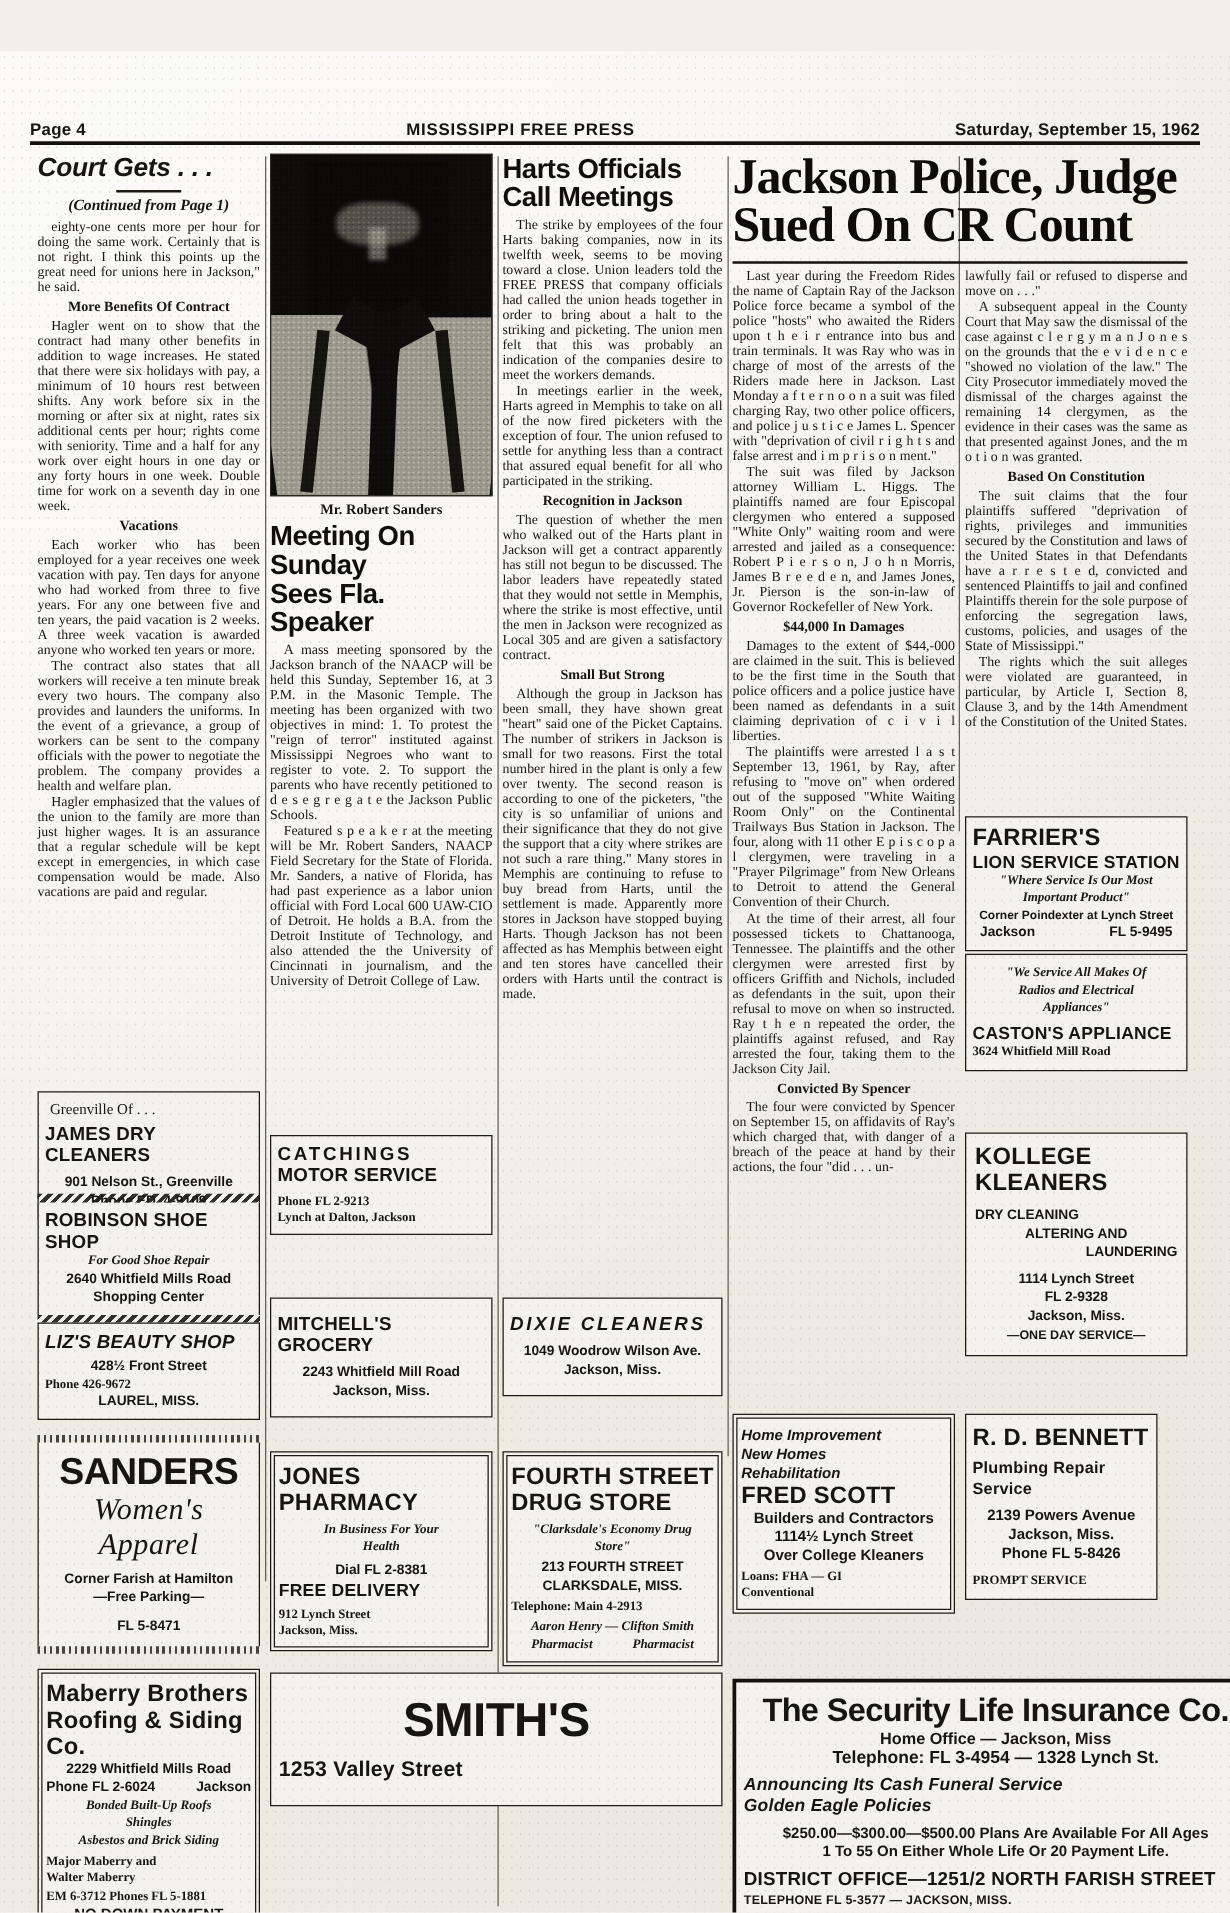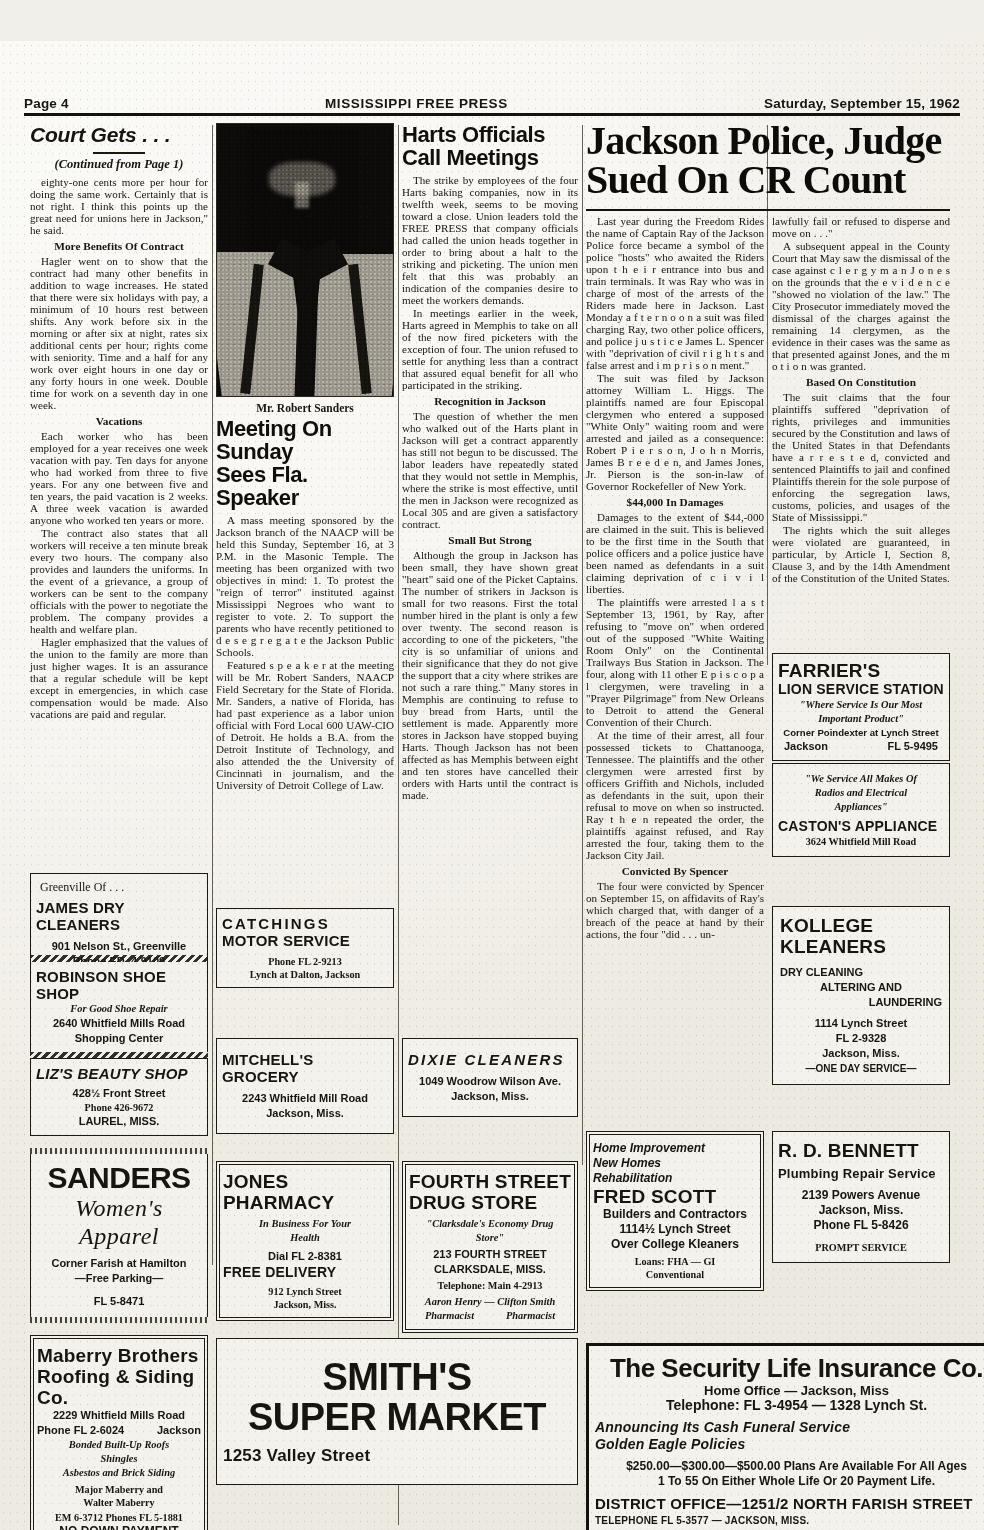--- a/index.html
+++ b/index.html
@@ -115,21 +115,21 @@
     font-size:15px;line-height:17px;letter-spacing:.2px;}
   .ad-name-lg{font-size:19px;line-height:21px;}
   .ad-name-xl{font-family:"Liberation Sans",sans-serif;font-weight:700;text-align:center;
     font-size:38px;line-height:40px;letter-spacing:-.5px;}
   .ad-line{font-family:"Liberation Sans",sans-serif;font-weight:700;text-align:center;
     font-size:11px;line-height:15px;}
   .ad-line-sm{font-family:"Liberation Sans",sans-serif;font-weight:700;text-align:center;
     font-size:9.6px;line-height:13px;}
   .ad-ital{font-family:"Liberation Serif",serif;font-style:italic;font-weight:700;
     text-align:center;font-size:10.4px;line-height:14px;}
-  .ad-serif{font-family:"Liberation Serif",serif;font-weight:700;text-align:center;
+  .ad-serif{font-family:"Liberation Serif",serif;font-weight:700;
     font-size:10.2px;line-height:13px;}
   .ad-script{font-family:"Liberation Serif",serif;font-style:italic;font-weight:400;
     text-align:center;font-size:24px;line-height:28px;letter-spacing:.5px;}
   .ad-top{font-family:"Liberation Serif",serif;font-size:12px;padding-left:4px;}
   .spaced{letter-spacing:2.2px;}
   .gap4{height:4px;}
   .gap6{height:6px;}
   .gap8{height:8px;}
   .gap10{height:10px;}
   .left{text-align:left;}
@@ -292,21 +292,20 @@
           <div class="gap4"></div>
           <div class="ad-serif">912 Lynch Street</div>
           <div class="ad-serif">Jackson, Miss.</div>
         </div>
       </div>
     </div>
 
     <div style="position:absolute;left:202px;top:1275px;width:362px;">
       <div class="ad ad-plain" style="padding:18px 6px 20px;">
         <div class="ad-name-xl">SMITH'S</div>
-        <div class="ad-name-xl">SUPER MARKET</div>
         <div class="gap10"></div>
         <div class="ad-name" style="font-size:17px;">1253 Valley Street</div>
       </div>
     </div>
 
     <div class="col c3">
       <div class="hd-sans">Harts Officials</div>
       <div class="hd-sans" style="margin-bottom:5px;">Call Meetings</div>
       <p class="body">The strike by employees of the four Harts baking companies, now in its twelfth week, seems to be moving toward a close. Union leaders told the FREE PRESS that company officials had called the union heads together in order to bring about a halt to the striking and picketing. The union men felt that this was probably an indication of the companies desire to meet the workers demands.</p>
       <p class="body">In meetings earlier in the week, Harts agreed in Memphis to take on all of the now fired picketers with the exception of four. The union refused to settle for anything less than a contract that assured equal benefit for all who participated in the striking.</p>
@@ -419,21 +418,21 @@
           <div class="ad-name ad-name-lg">FRED SCOTT</div>
           <div class="ad-line" style="font-size:12px;">Builders and Contractors</div>
           <div class="ad-line" style="font-size:12px;">1114½ Lynch Street</div>
           <div class="ad-line" style="font-size:12px;">Over College Kleaners</div>
           <div class="ad-serif" style="margin-top:3px;">Loans: FHA — GI</div>
           <div class="ad-serif">Conventional</div>
         </div>
       </div>
     </div>
 
-    <div style="position:absolute;left:758px;top:1068px;width:178px;">
+    <div style="position:absolute;left:758px;top:1068px;width:154px;">
       <div class="ad ad-plain" style="padding:8px 5px;">
         <div class="ad-name ad-name-lg">R. D. BENNETT</div>
         <div class="gap4"></div>
         <div class="ad-name" style="font-size:13px;">Plumbing Repair Service</div>
         <div class="gap6"></div>
         <div class="ad-line" style="font-size:12px;">2139 Powers Avenue</div>
         <div class="ad-line" style="font-size:12px;">Jackson, Miss.</div>
         <div class="ad-line" style="font-size:12px;">Phone FL 5-8426</div>
         <div class="gap8"></div>
         <div class="ad-serif">PROMPT SERVICE</div>

